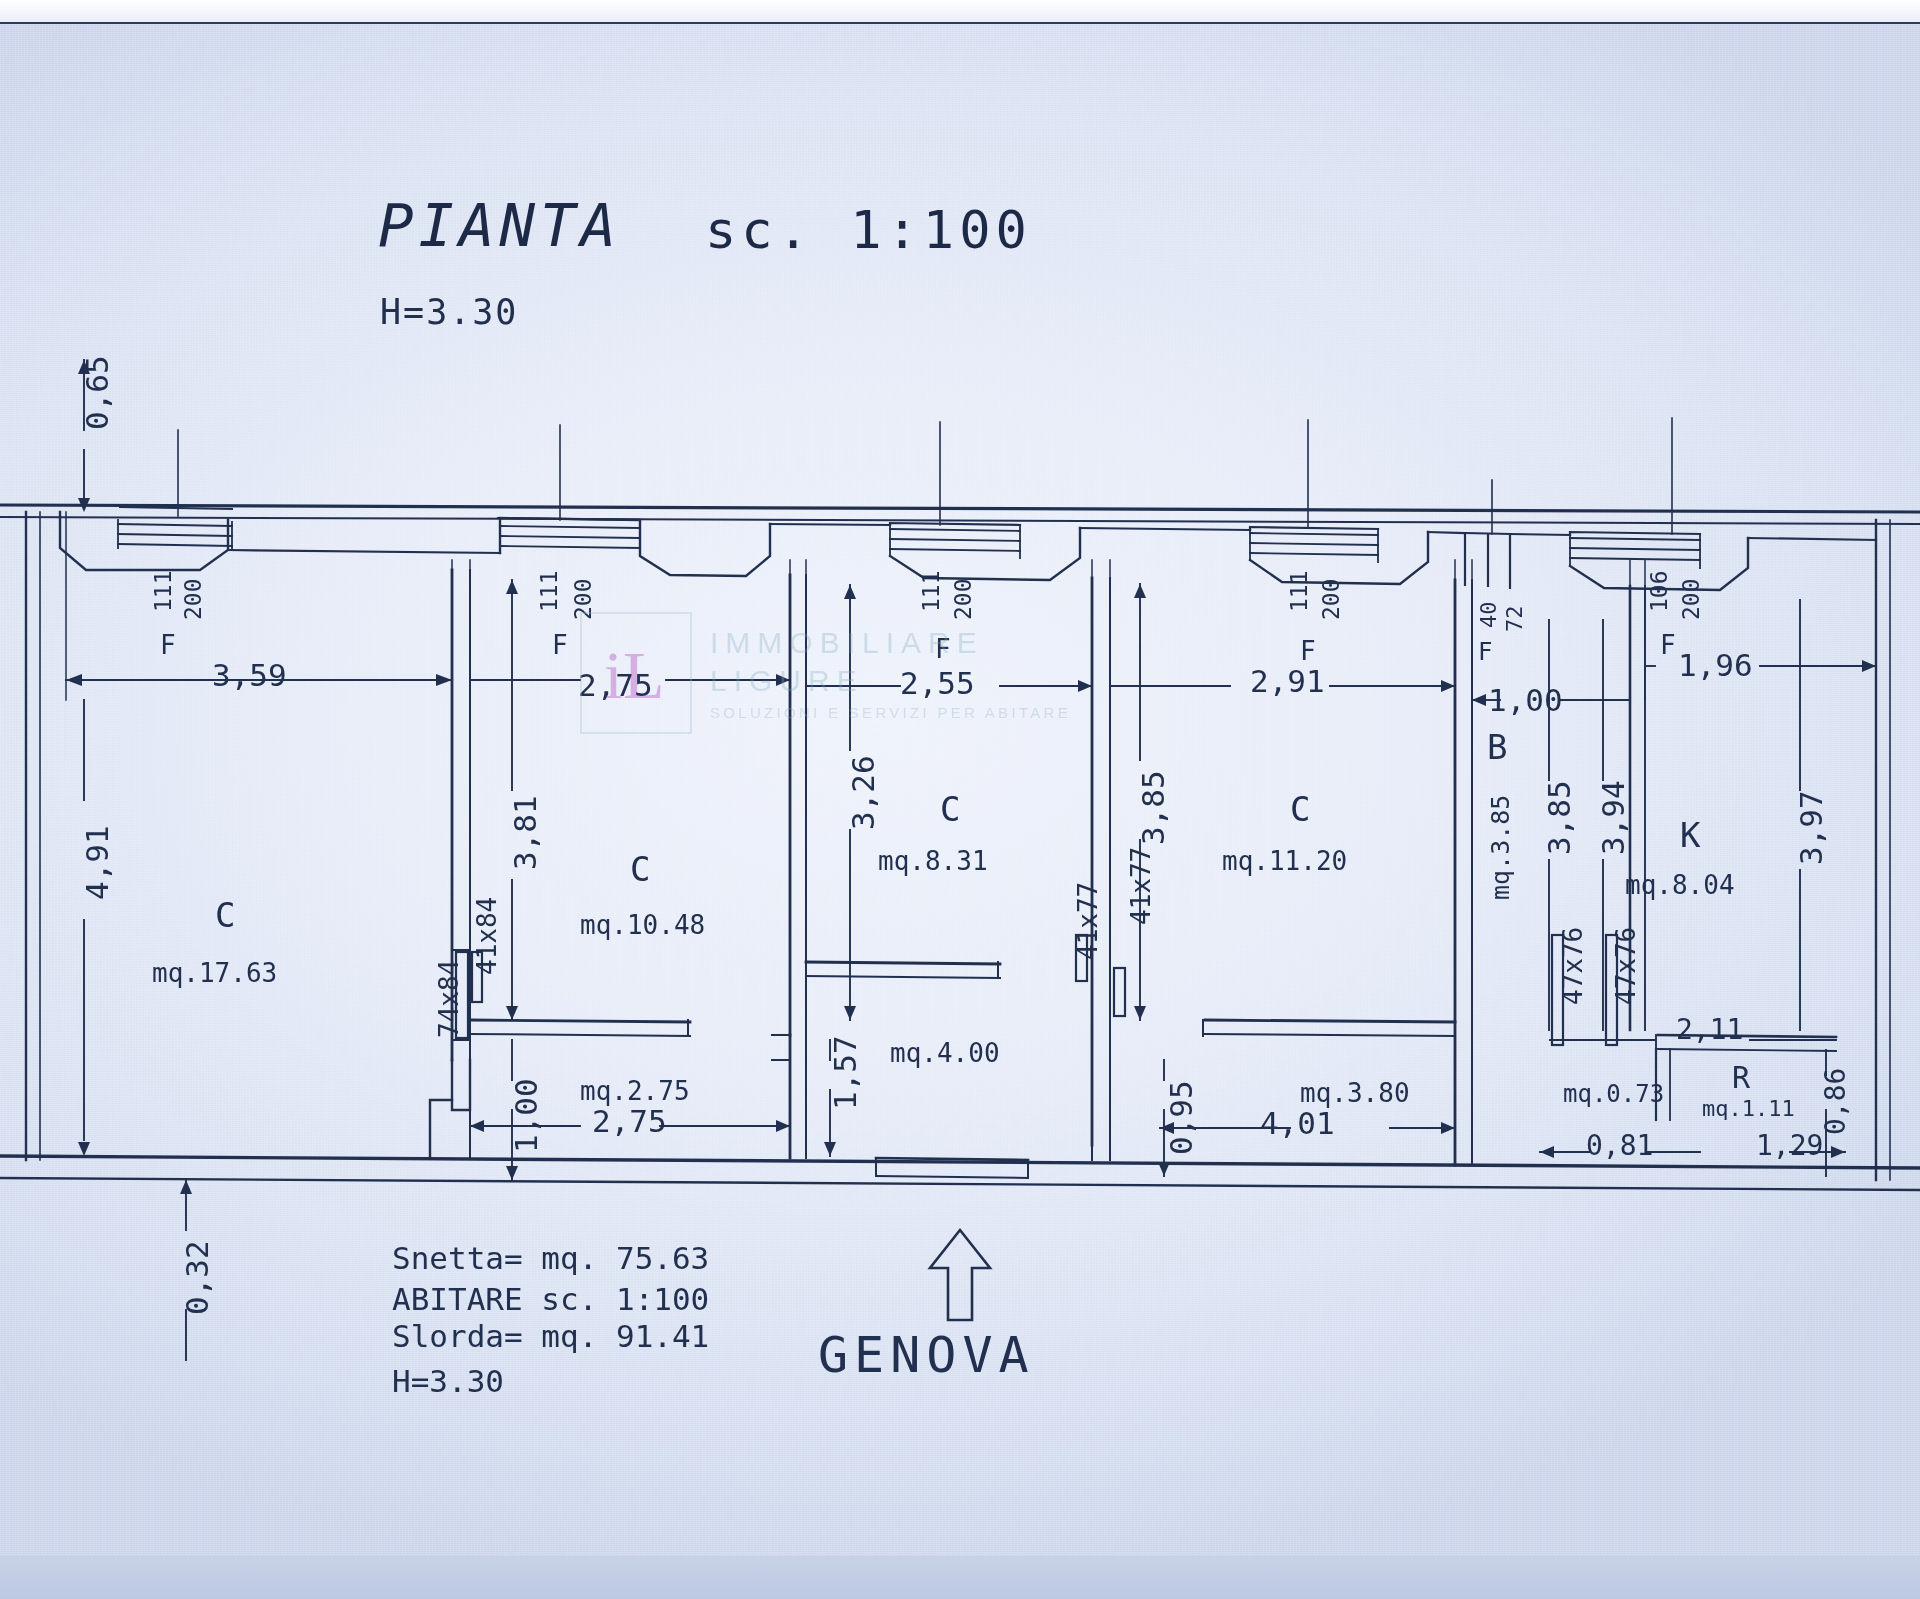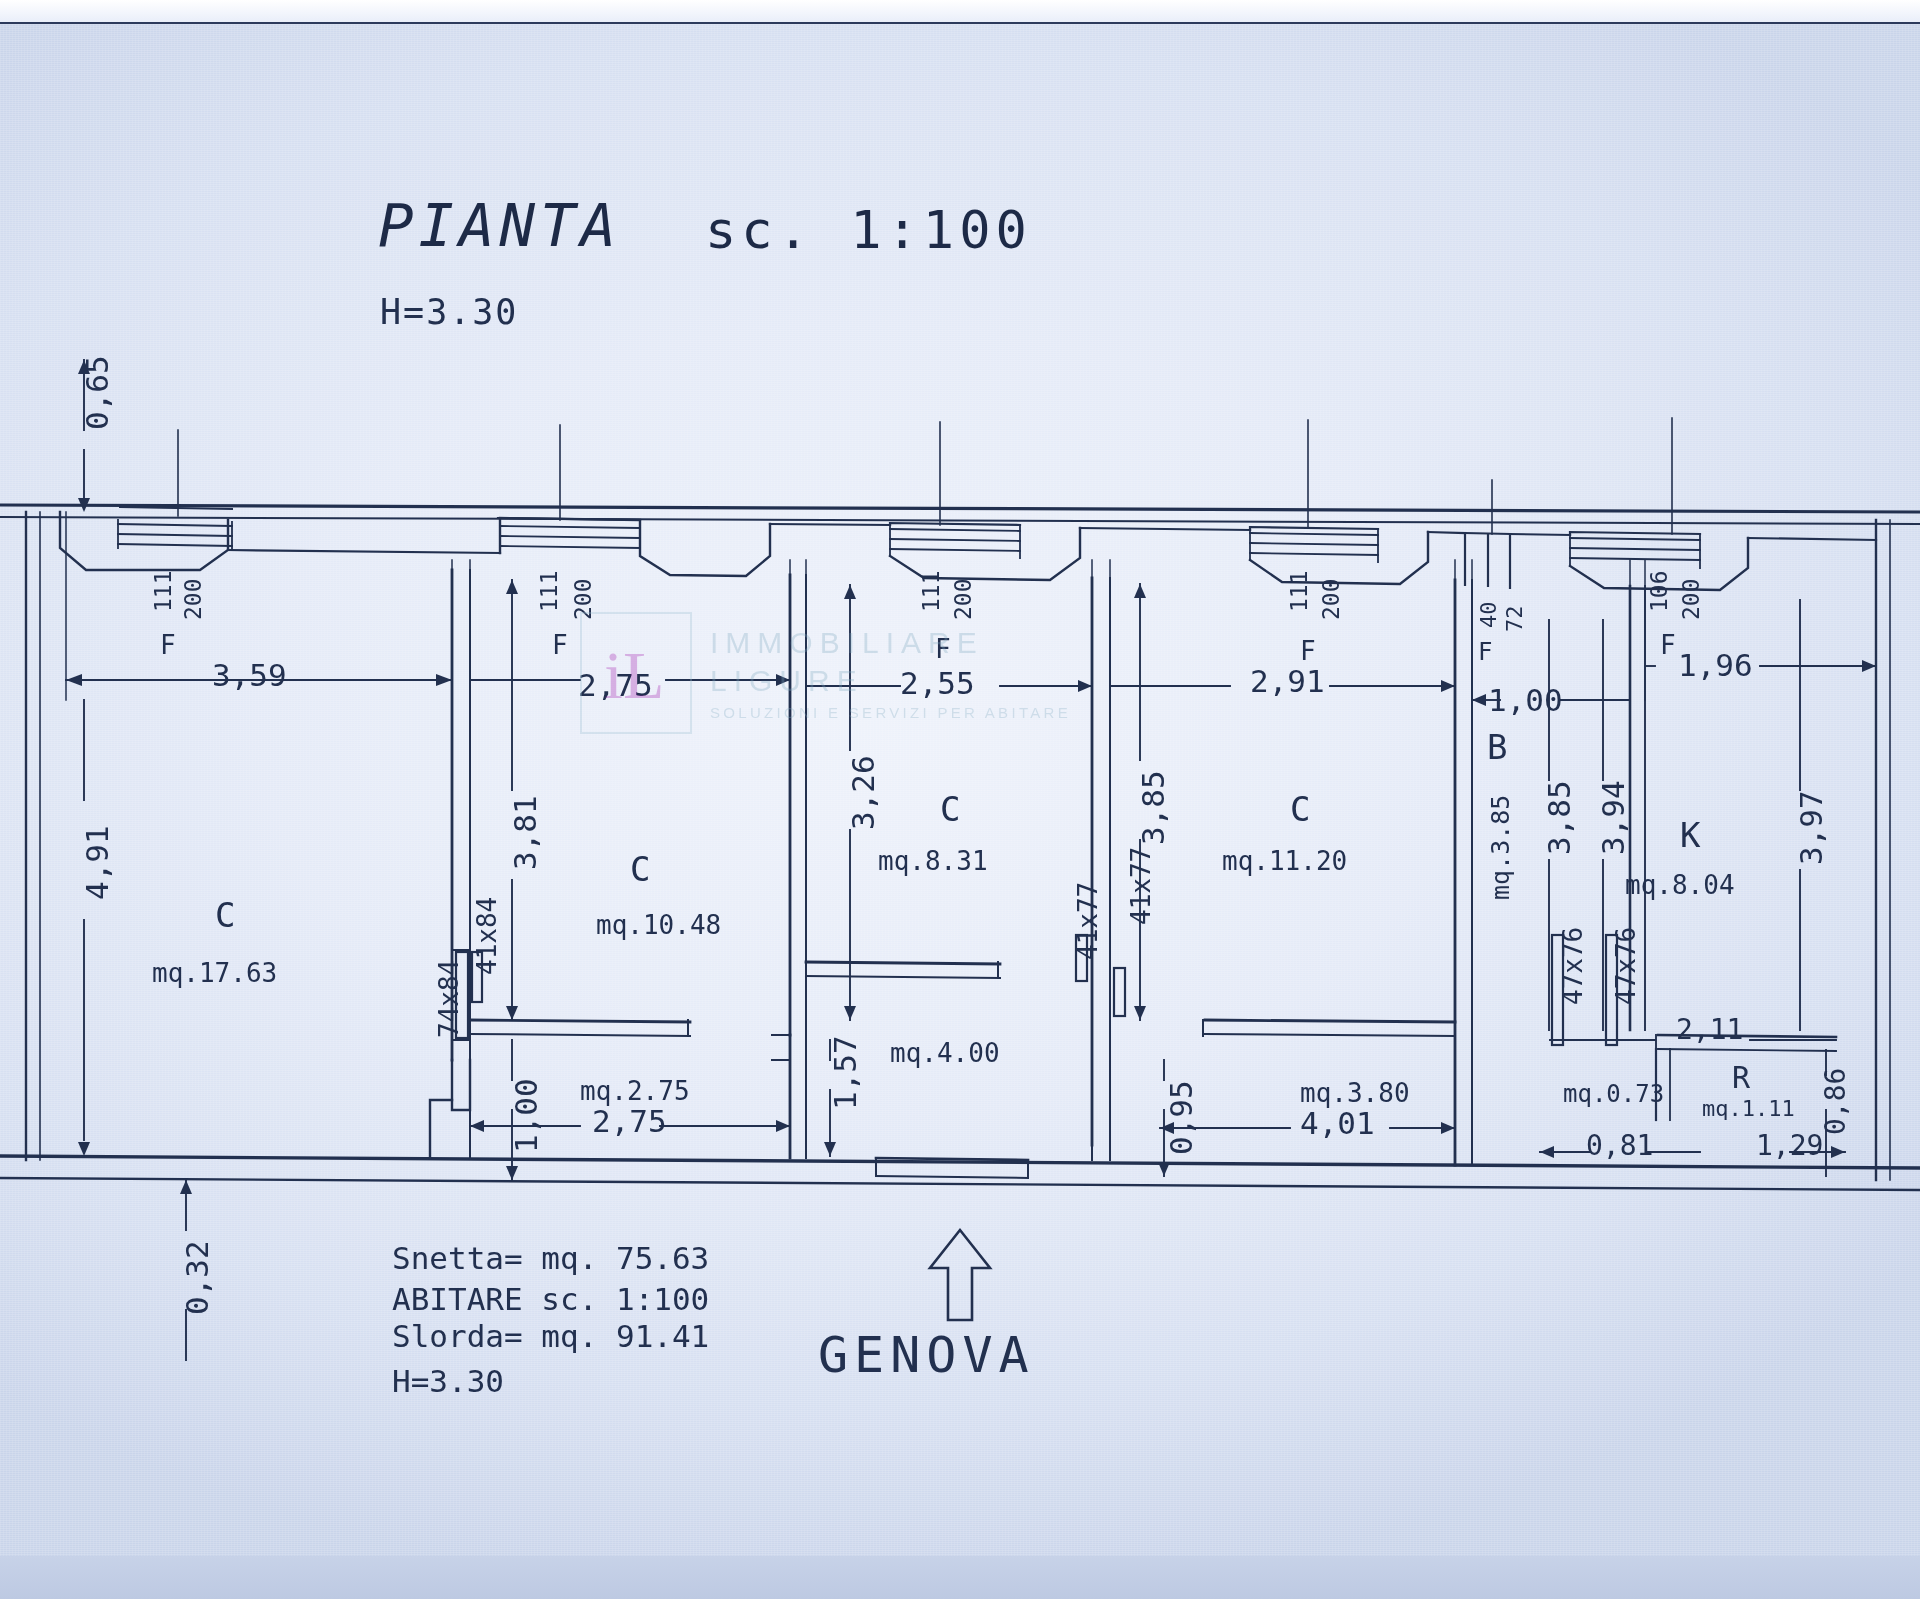--- a/index.html
+++ b/index.html
@@ -291,21 +291,21 @@
 </svg>
 
 <div class="txt title" style="left:378px;top:196px;font-style:italic;">PIANTA</div>
 <div class="txt title" style="left:705px;top:204px;font-size:52px;">sc. 1:100</div>
 <div class="txt subtitle" style="left:380px;top:295px;">H=3.30</div>
 
 <div class="txt roomcode" style="left:215px;top:898px;">C</div>
 <div class="txt roomarea" style="left:152px;top:960px;">mq.17.63</div>
 
 <div class="txt roomcode" style="left:630px;top:852px;">C</div>
-<div class="txt roomarea" style="left:596px;top:912px;text-align:right;">mq.10.48</div>
+<div class="txt roomarea" style="left:580px;top:912px;text-align:right;">mq.10.48</div>
 
 <div class="txt roomcode" style="left:940px;top:792px;">C</div>
 <div class="txt roomarea" style="left:878px;top:848px;">mq.8.31</div>
 
 <div class="txt roomcode" style="left:1290px;top:792px;">C</div>
 <div class="txt roomarea" style="left:1222px;top:848px;">mq.11.20</div>
 
 <div class="txt roomcode" style="left:1680px;top:818px;">K</div>
 <div class="txt roomarea" style="left:1625px;top:872px;">mq.8.04</div>
 
@@ -319,21 +319,21 @@
 <div class="txt roomarea" style="left:1563px;top:1082px;font-size:24px;">mq.0.73</div>
 <div class="txt roomarea" style="left:1702px;top:1098px;font-size:22px;">mq.1.11</div>
 
 <div class="txt dim" style="left:212px;top:660px;">3,59</div>
 <div class="txt dim" style="left:578px;top:670px;">2,75</div>
 <div class="txt dim" style="left:900px;top:668px;">2,55</div>
 <div class="txt dim" style="left:1250px;top:666px;text-align:center;">2,91</div>
 <div class="txt dim" style="left:1488px;top:685px;">1,00</div>
 <div class="txt dim" style="left:1678px;top:650px;">1,96</div>
 <div class="txt dim" style="left:592px;top:1106px;">2,75</div>
-<div class="txt dim" style="left:1300px;top:1108px;text-align:right;">4,01</div>
+<div class="txt dim" style="left:1260px;top:1108px;text-align:right;">4,01</div>
 <div class="txt dim" style="left:1676px;top:1016px;font-size:28px;">2,11</div>
 <div class="txt dim" style="left:1586px;top:1132px;font-size:28px;">0,81</div>
 <div class="txt dim" style="left:1722px;top:1132px;font-size:28px;margin-left:34px;">1,29</div>
 
 <div class="txt dim vert" style="left:82px;top:430px;transform:rotate(-90deg);">0,65</div>
 <div class="txt dim vert" style="left:82px;top:900px;transform:rotate(-90deg);">4,91</div>
 <div class="txt dim vert" style="left:182px;top:1315px;transform:rotate(-90deg);">0,32</div>
 <div class="txt dim vert" style="left:510px;top:870px;transform:rotate(-90deg);">3,81</div>
 <div class="txt dim vert" style="left:474px;top:975px;transform:rotate(-90deg);font-size:26px;">41x84</div>
 <div class="txt dim vert" style="left:436px;top:1038px;transform:rotate(-90deg);font-size:26px;">74x84</div>

